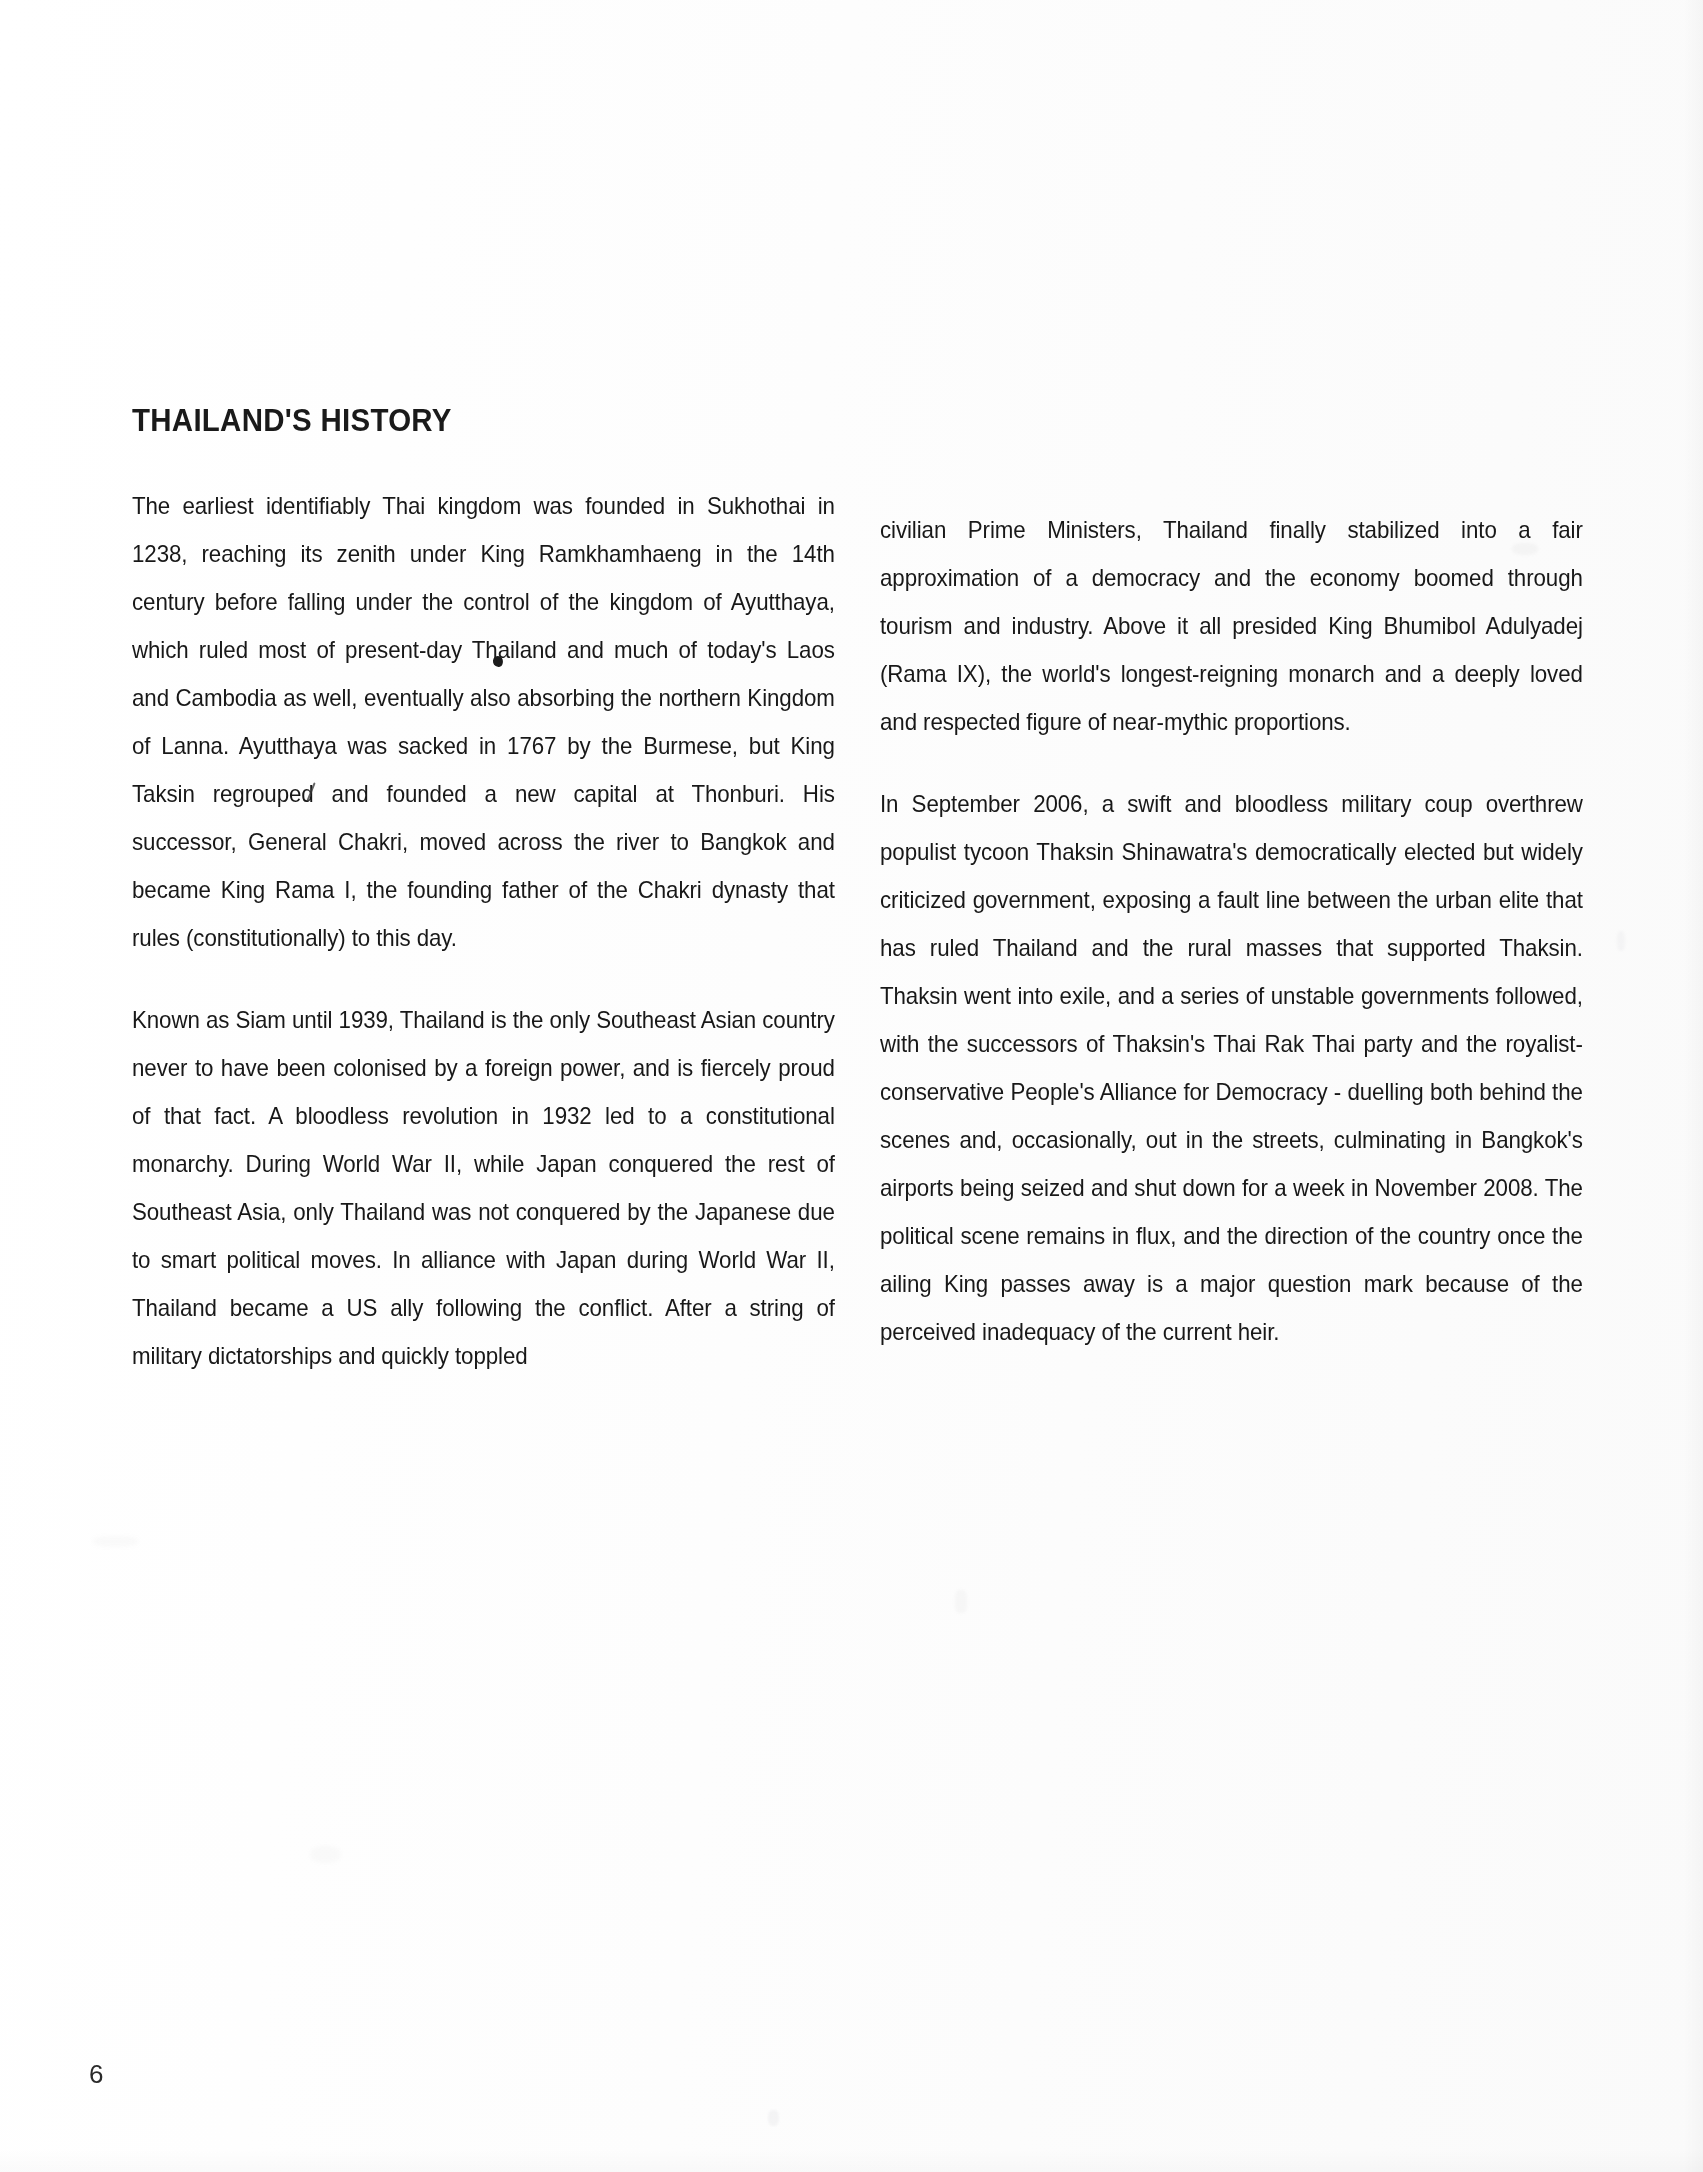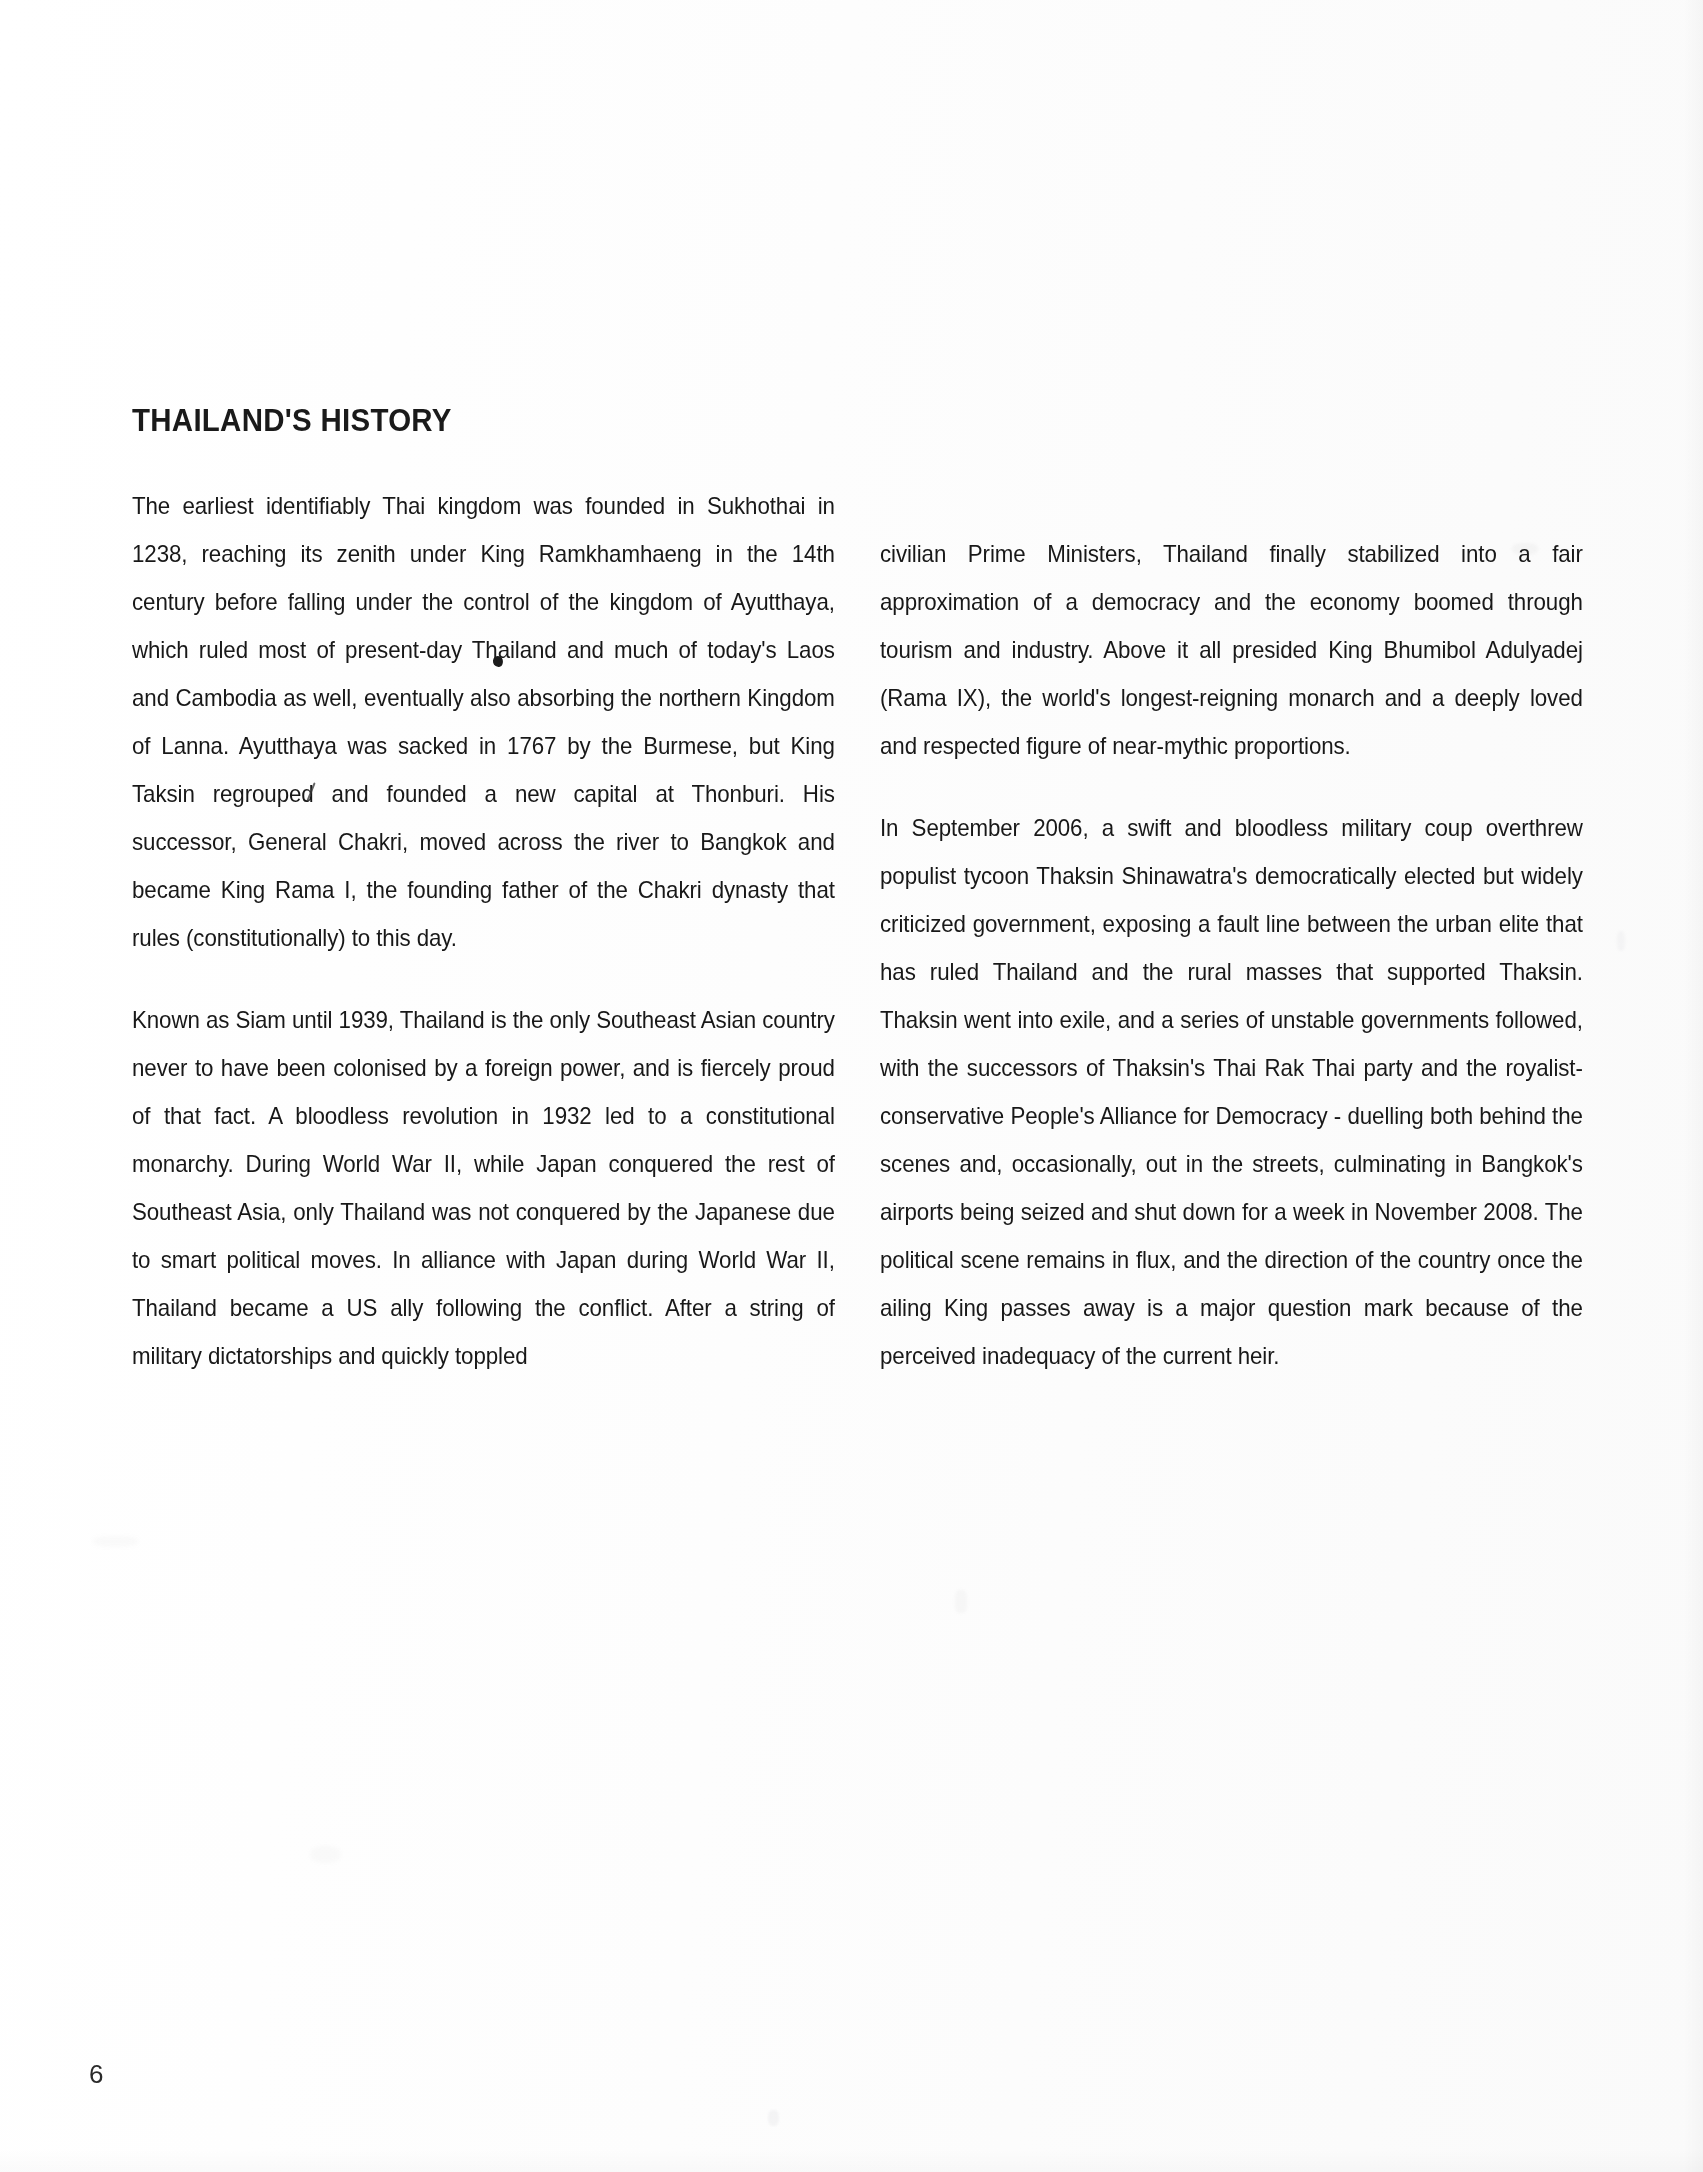--- a/index.html
+++ b/index.html
@@ -65,21 +65,21 @@
     margin: 0 0 43px 0;
     font-stretch: condensed;
     transform: scaleX(0.95);
     transform-origin: left center;
     white-space: nowrap;
   }
 
   .columns {
     display: flex;
     gap: 45px;
-    align-items: flex-end;
+    align-items: center;
   }
 
   .col {
     width: 703px;
     flex: 0 0 703px;
   }
 
   .col p {
     margin: 0 0 34px 0;
     font-size: 24px;

